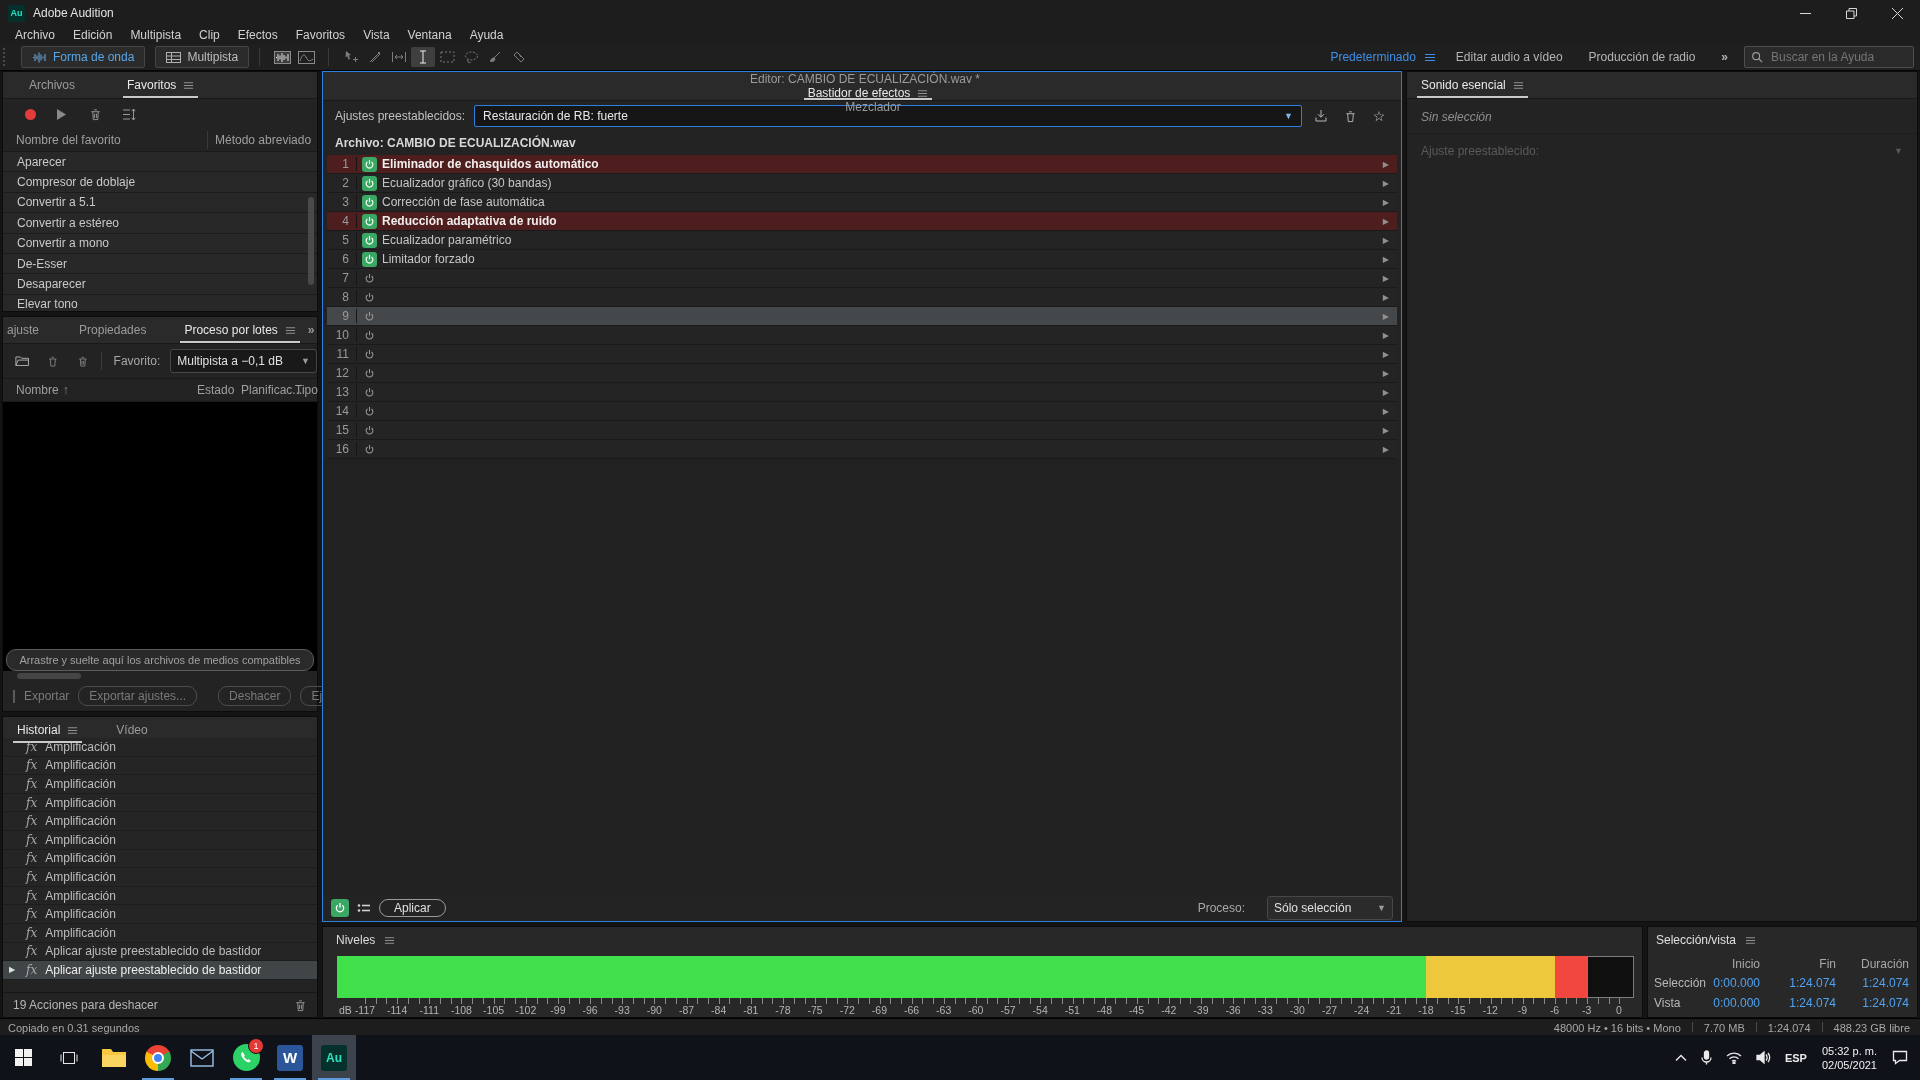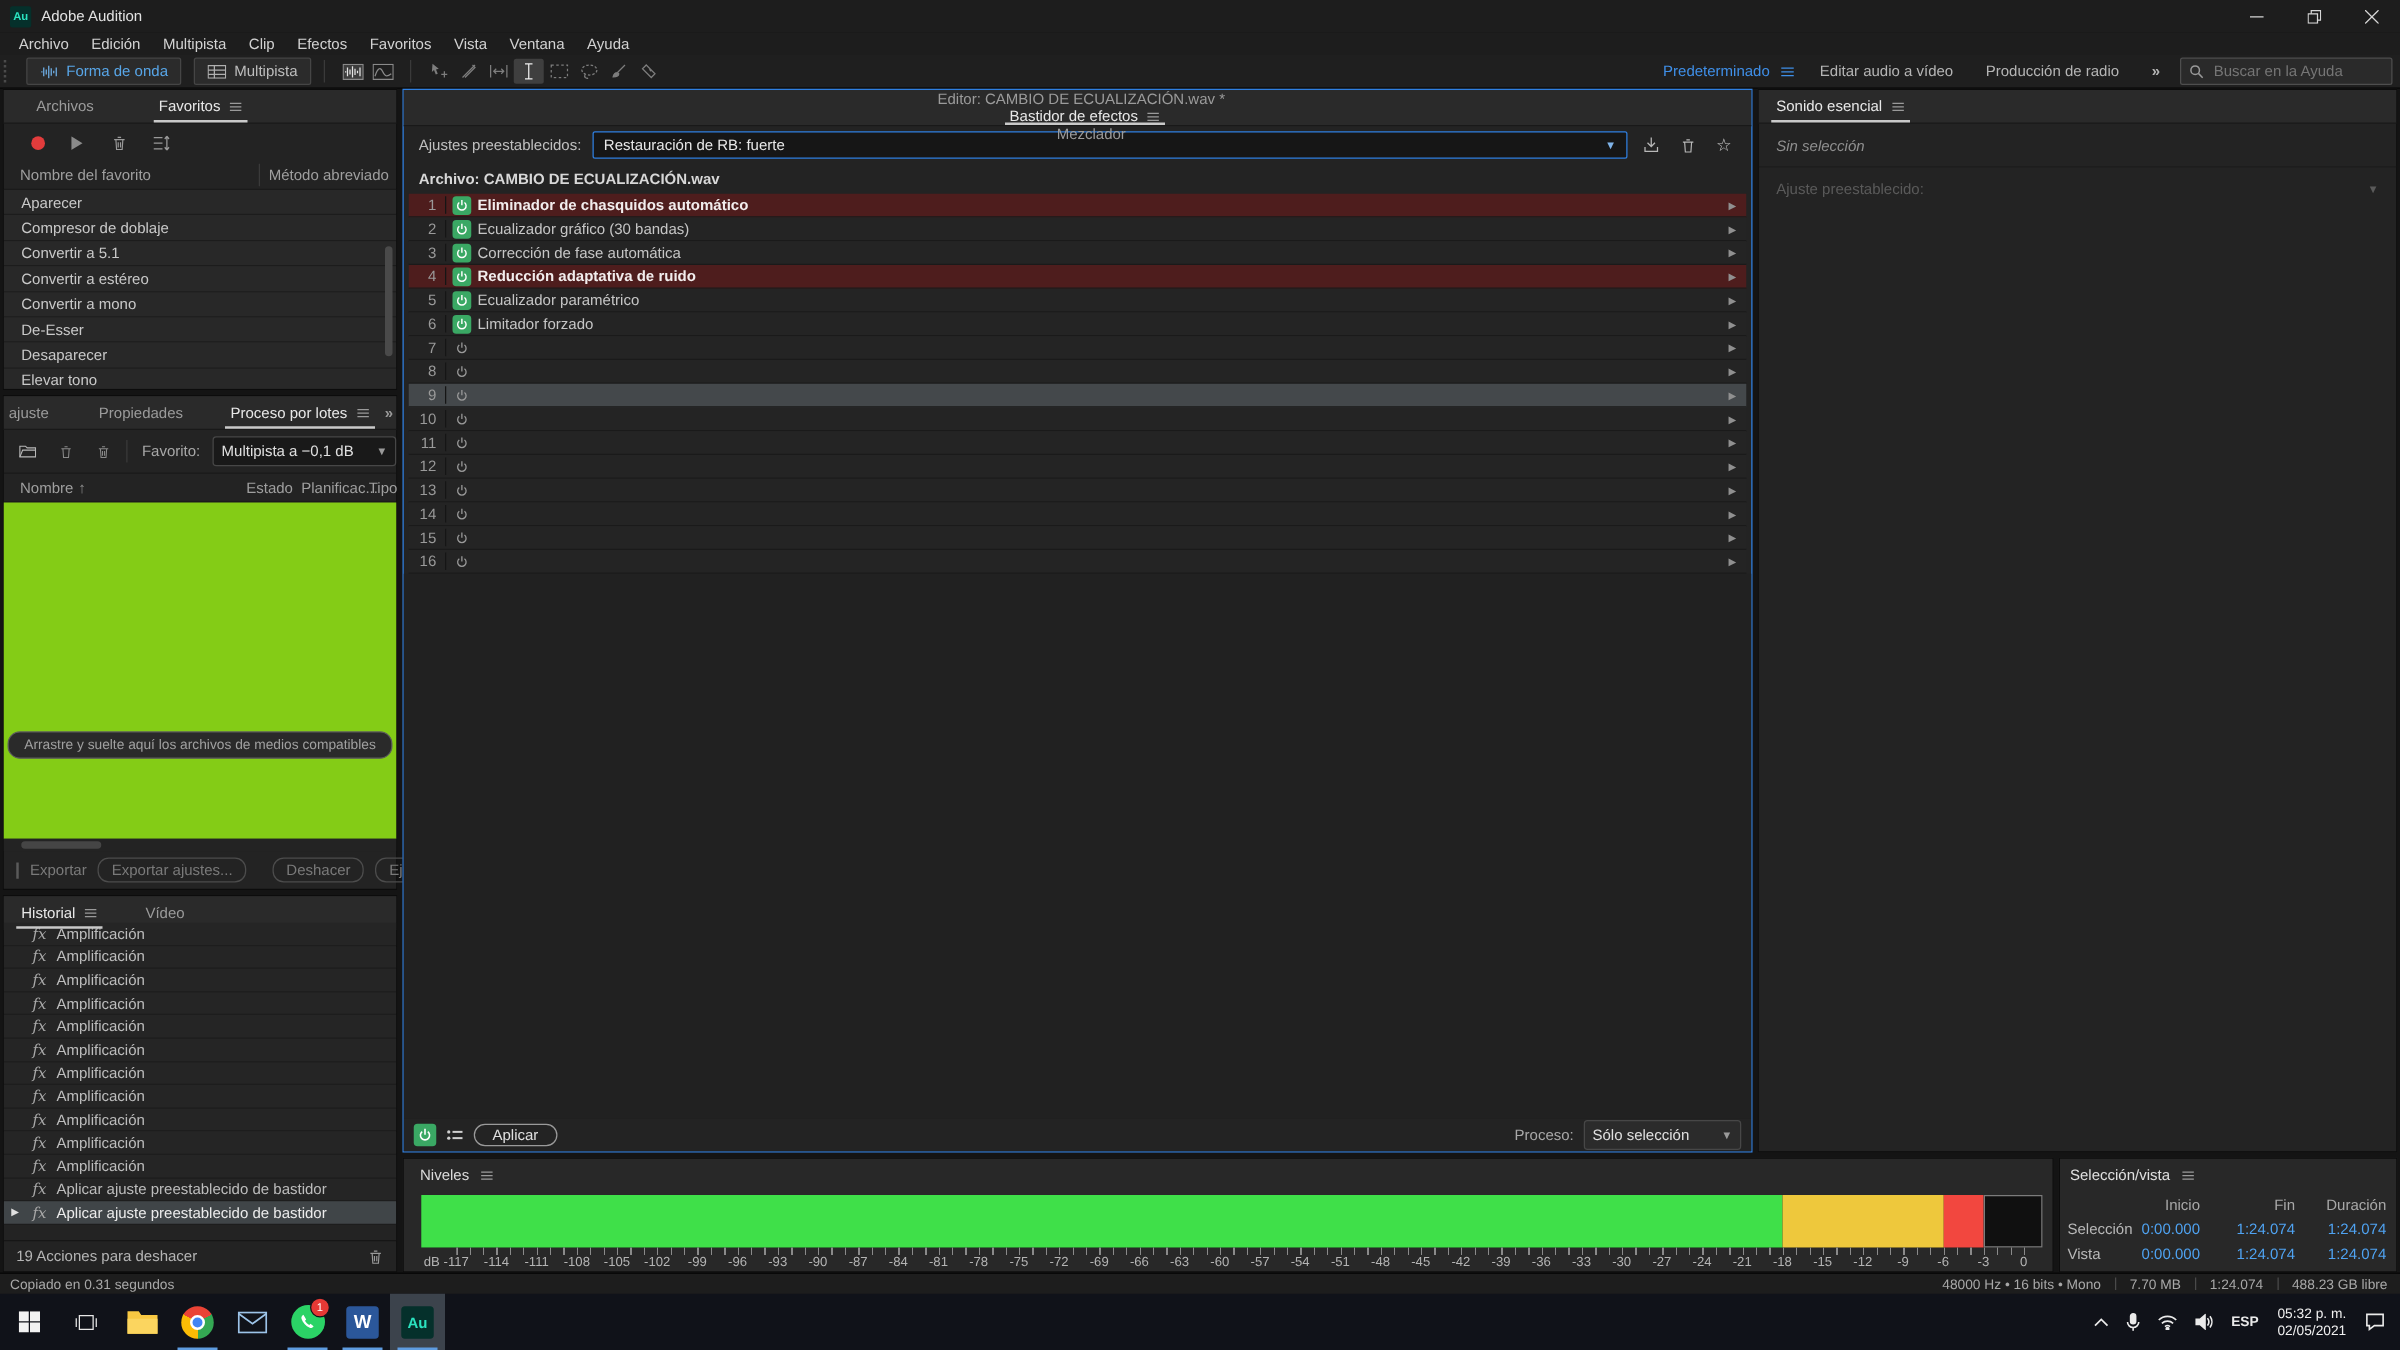--- a/index.html
+++ b/index.html
@@ -43,21 +43,21 @@
   .list-rows{flex:1;overflow:hidden;}
   .lrow{height:19.4px;display:flex;align-items:center;padding-left:14px;background:#282828;border-bottom:1px solid #1c1c1c;color:#c9c9c9;}
   .vscroll{position:absolute;right:3px;top:125px;width:6px;height:88px;background:#4a4a4a;border-radius:3px;}
   
   #p-batch{left:2px;top:316px;width:316px;height:396px;}
   .btoolbar{height:34px;display:flex;align-items:center;flex:none;gap:10px;padding-left:12px;}
   .combo{background:#191919;border:1px solid #474747;border-radius:3px;height:22px;display:flex;align-items:center;
     padding:0 6px;color:#e0e0e0;gap:6px;}
   .combo .chev{margin-left:auto;color:#9a9a9a;font-size:9px;}
   .bcols{height:22px;display:flex;align-items:center;color:#9f9f9f;border-bottom:1px solid #1a1a1a;border-top:1px solid #1a1a1a;flex:none;}
-  .bbody{flex:1;background:#84cc16;display:flex;align-items:center;justify-content:center;}
+  .bbody{flex:1;background:#000000;display:flex;align-items:flex-end;justify-content:center;}
   .drop-hint{margin-top:118px;border:1px solid #5c5c5c;border-radius:10px;padding:4px 12px;color:#a0a0a0;font-size:11px;background:#2a2a2a;}
   .hscroll{height:10px;flex:none;position:relative;background:#232323;}
   .hscroll .thumb{position:absolute;left:14px;top:2px;width:64px;height:6px;background:#454545;border-radius:3px;}
   .bbtns{height:30px;flex:none;display:flex;align-items:center;gap:9px;padding-left:10px;color:#7a7a7a;}
   .chkbox{width:11px;height:11px;border:1px solid #5a5a5a;background:#222;}
   .dim-btn{border:1px solid #4c4c4c;border-radius:9px;padding:2px 10px;color:#7a7a7a;white-space:nowrap;}
   
   #p-history{left:2px;top:716px;width:316px;height:302px;}
   .hlist{flex:1;overflow:hidden;margin-top:-6px;}
   .hrow{height:18.6px;display:flex;align-items:center;gap:8px;padding-left:6px;background:#252525;border-bottom:1px solid #1d1d1d;color:#bdbdbd;box-sizing:border-box;}
@@ -83,21 +83,21 @@
   .pwr{width:15px;height:15px;margin:0 5px;display:flex;align-items:center;justify-content:center;flex:none;}
   .pwr-on{background:#3aa864;border-radius:3px;display:none;}
   .slot.on .pwr-on{display:flex;}
   .slot-name{flex:1;color:#c6c6c6;}
   .slot.red .slot-name{color:#f2eded;font-weight:bold;}
   .slot-arrow{color:#909090;font-size:8px;margin-right:8px;}
   .rack-fill{flex:1;background:#212121;}
   .rack-bottom{height:26px;flex:none;display:flex;align-items:center;gap:8px;padding:0 8px;background:#232323;}
   .pwr-btn{width:18px;height:18px;background:#3aa864;border-radius:3px;display:flex;align-items:center;justify-content:center;}
   .apply-btn{border:1px solid #9a9a9a;border-radius:10px;padding:1px 14px;color:#e0e0e0;}
-  .proc{margin-left:auto;display:flex;align-items:center;gap:8px;color:#a8a8a8;}
+  .proc{margin-left:auto;display:flex;align-items:center;gap:22px;color:#a8a8a8;}
   .proc .combo{width:112px;background:#2b2b2b;}
   
   #p-essential{left:1406px;top:71px;width:512px;height:851px;}
   .no-sel{font-style:italic;color:#8f8f8f;padding:11px 14px 9px;border-bottom:1px solid #1c1c1c;}
   .preset-dim{display:flex;align-items:center;color:#5a5a5a;padding:10px 14px;}
   .preset-dim .chev{margin-left:auto;font-size:9px;}
   
   #p-levels{left:322px;top:926px;width:1321px;height:92px;background:#282828;}
   #lv-head{position:absolute;left:13px;top:6px;display:flex;gap:9px;align-items:center;color:#dcdcdc;}
   #meter{position:absolute;left:14px;top:29px;height:42px;width:1297px;background:#141414;}

